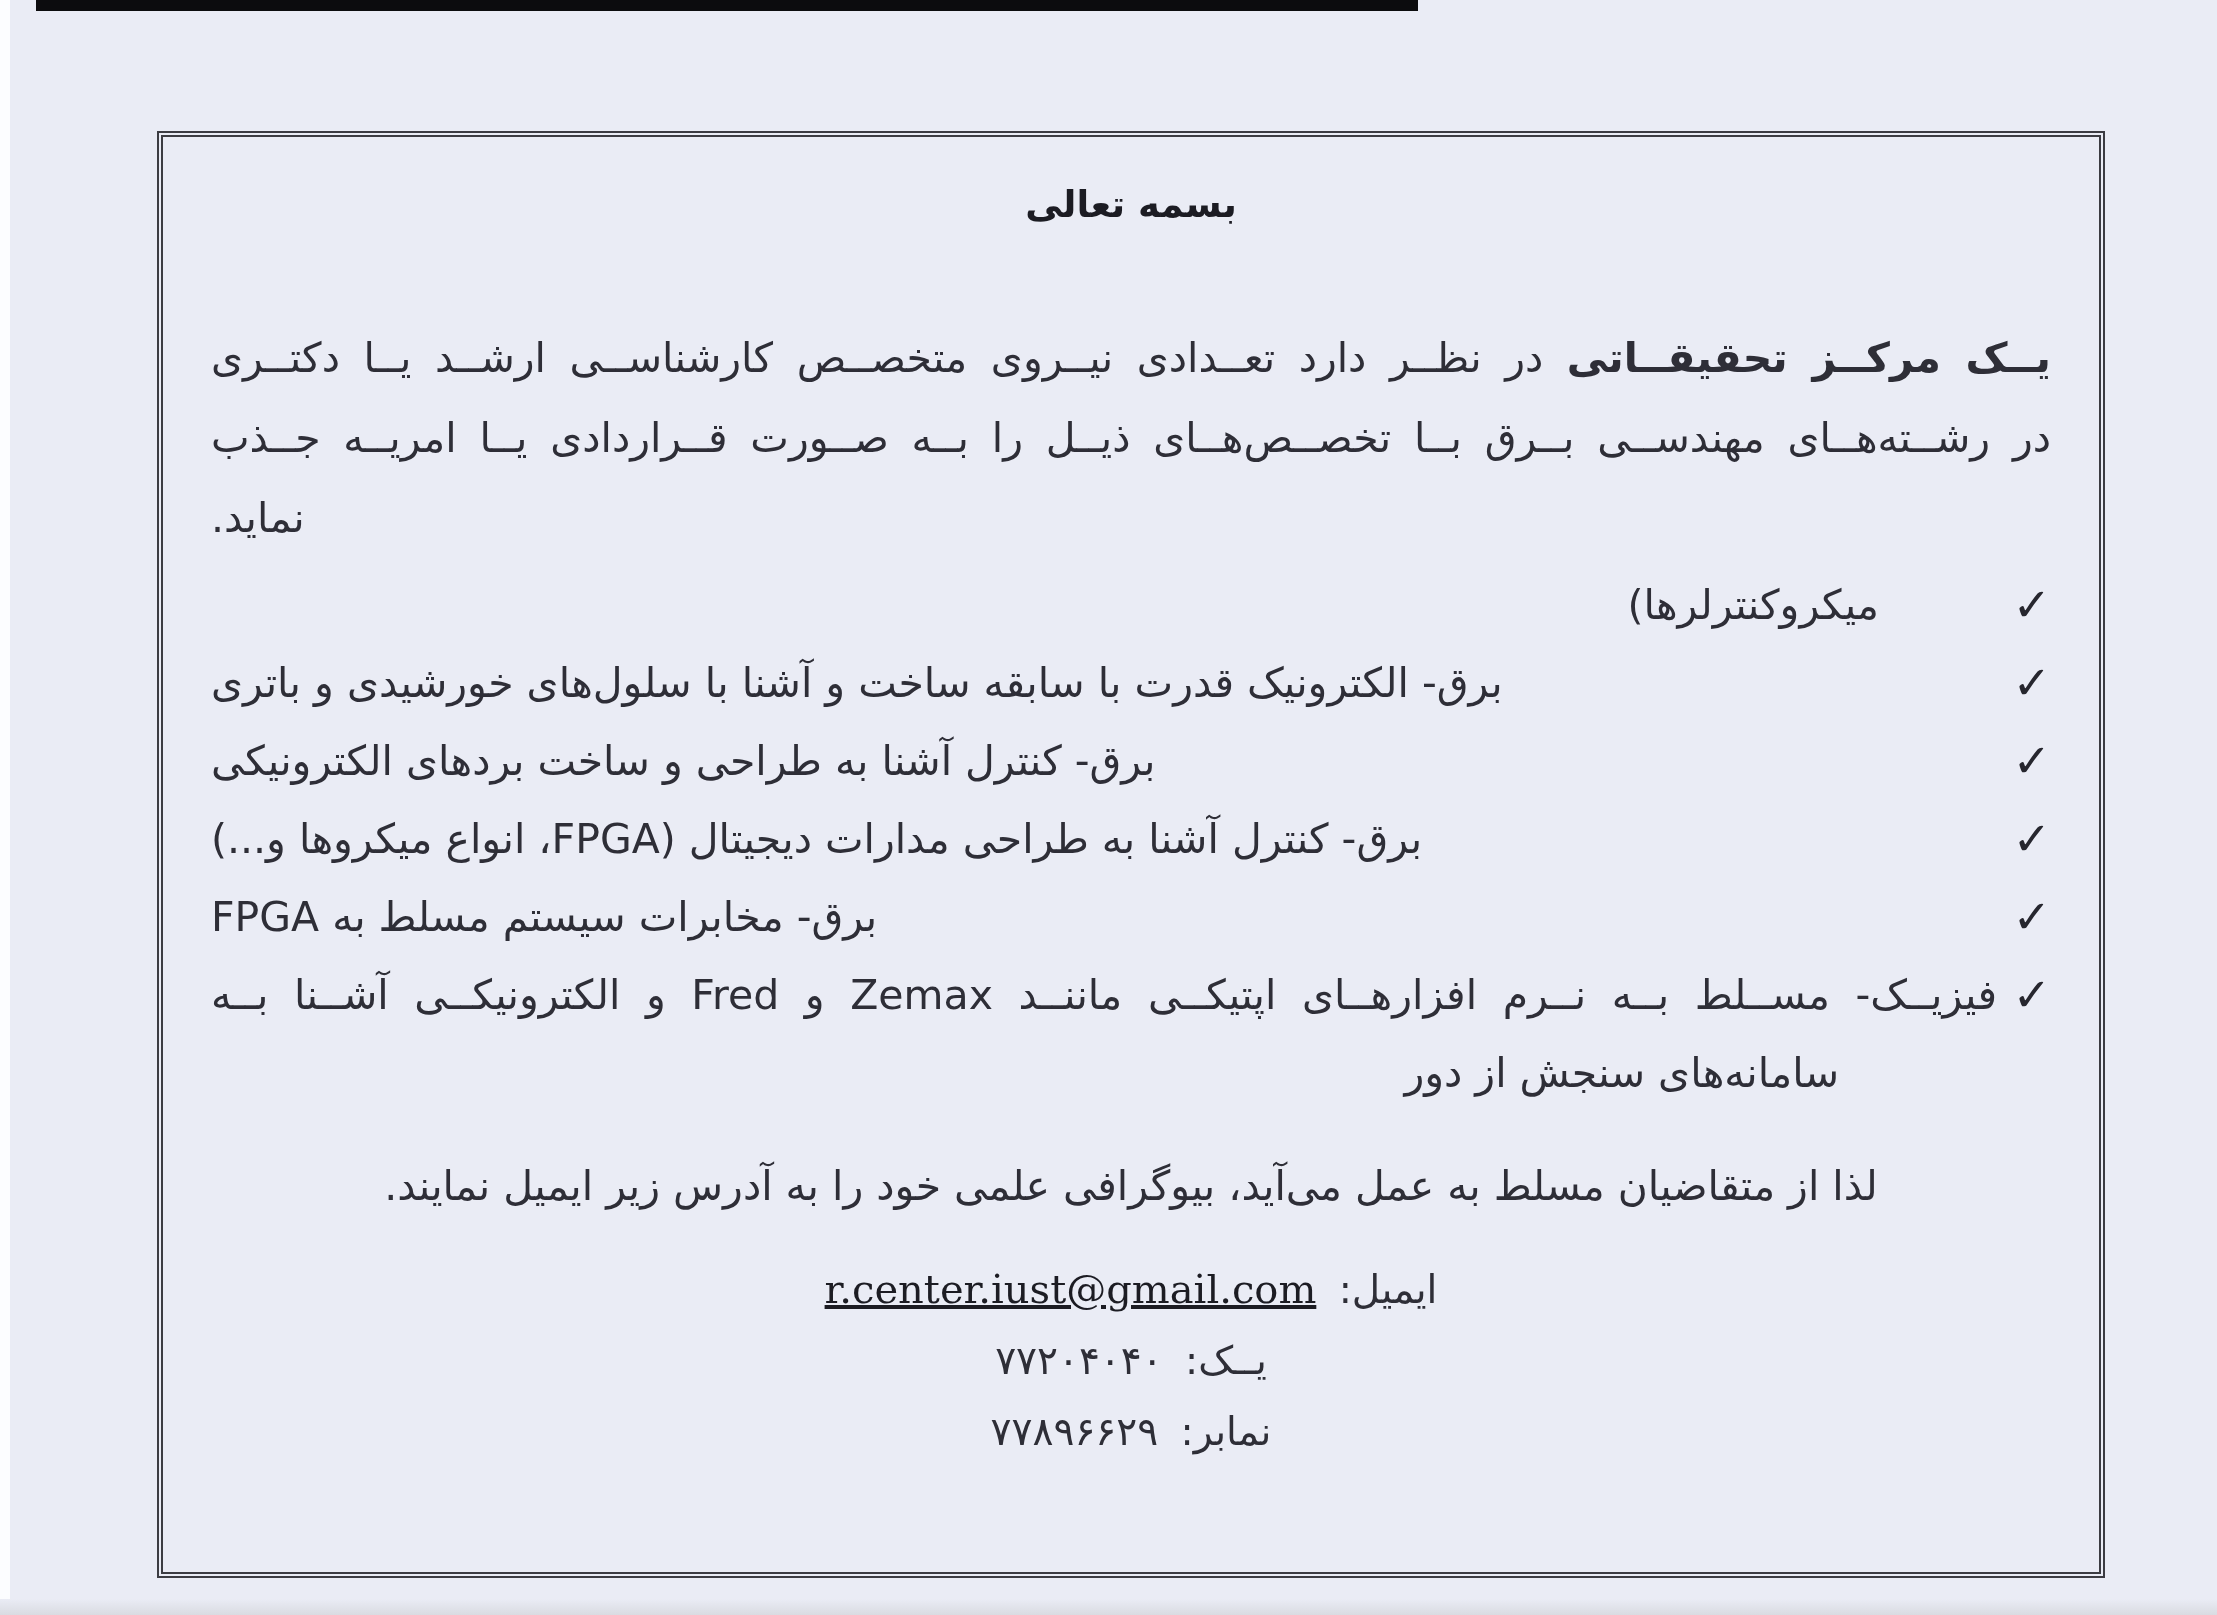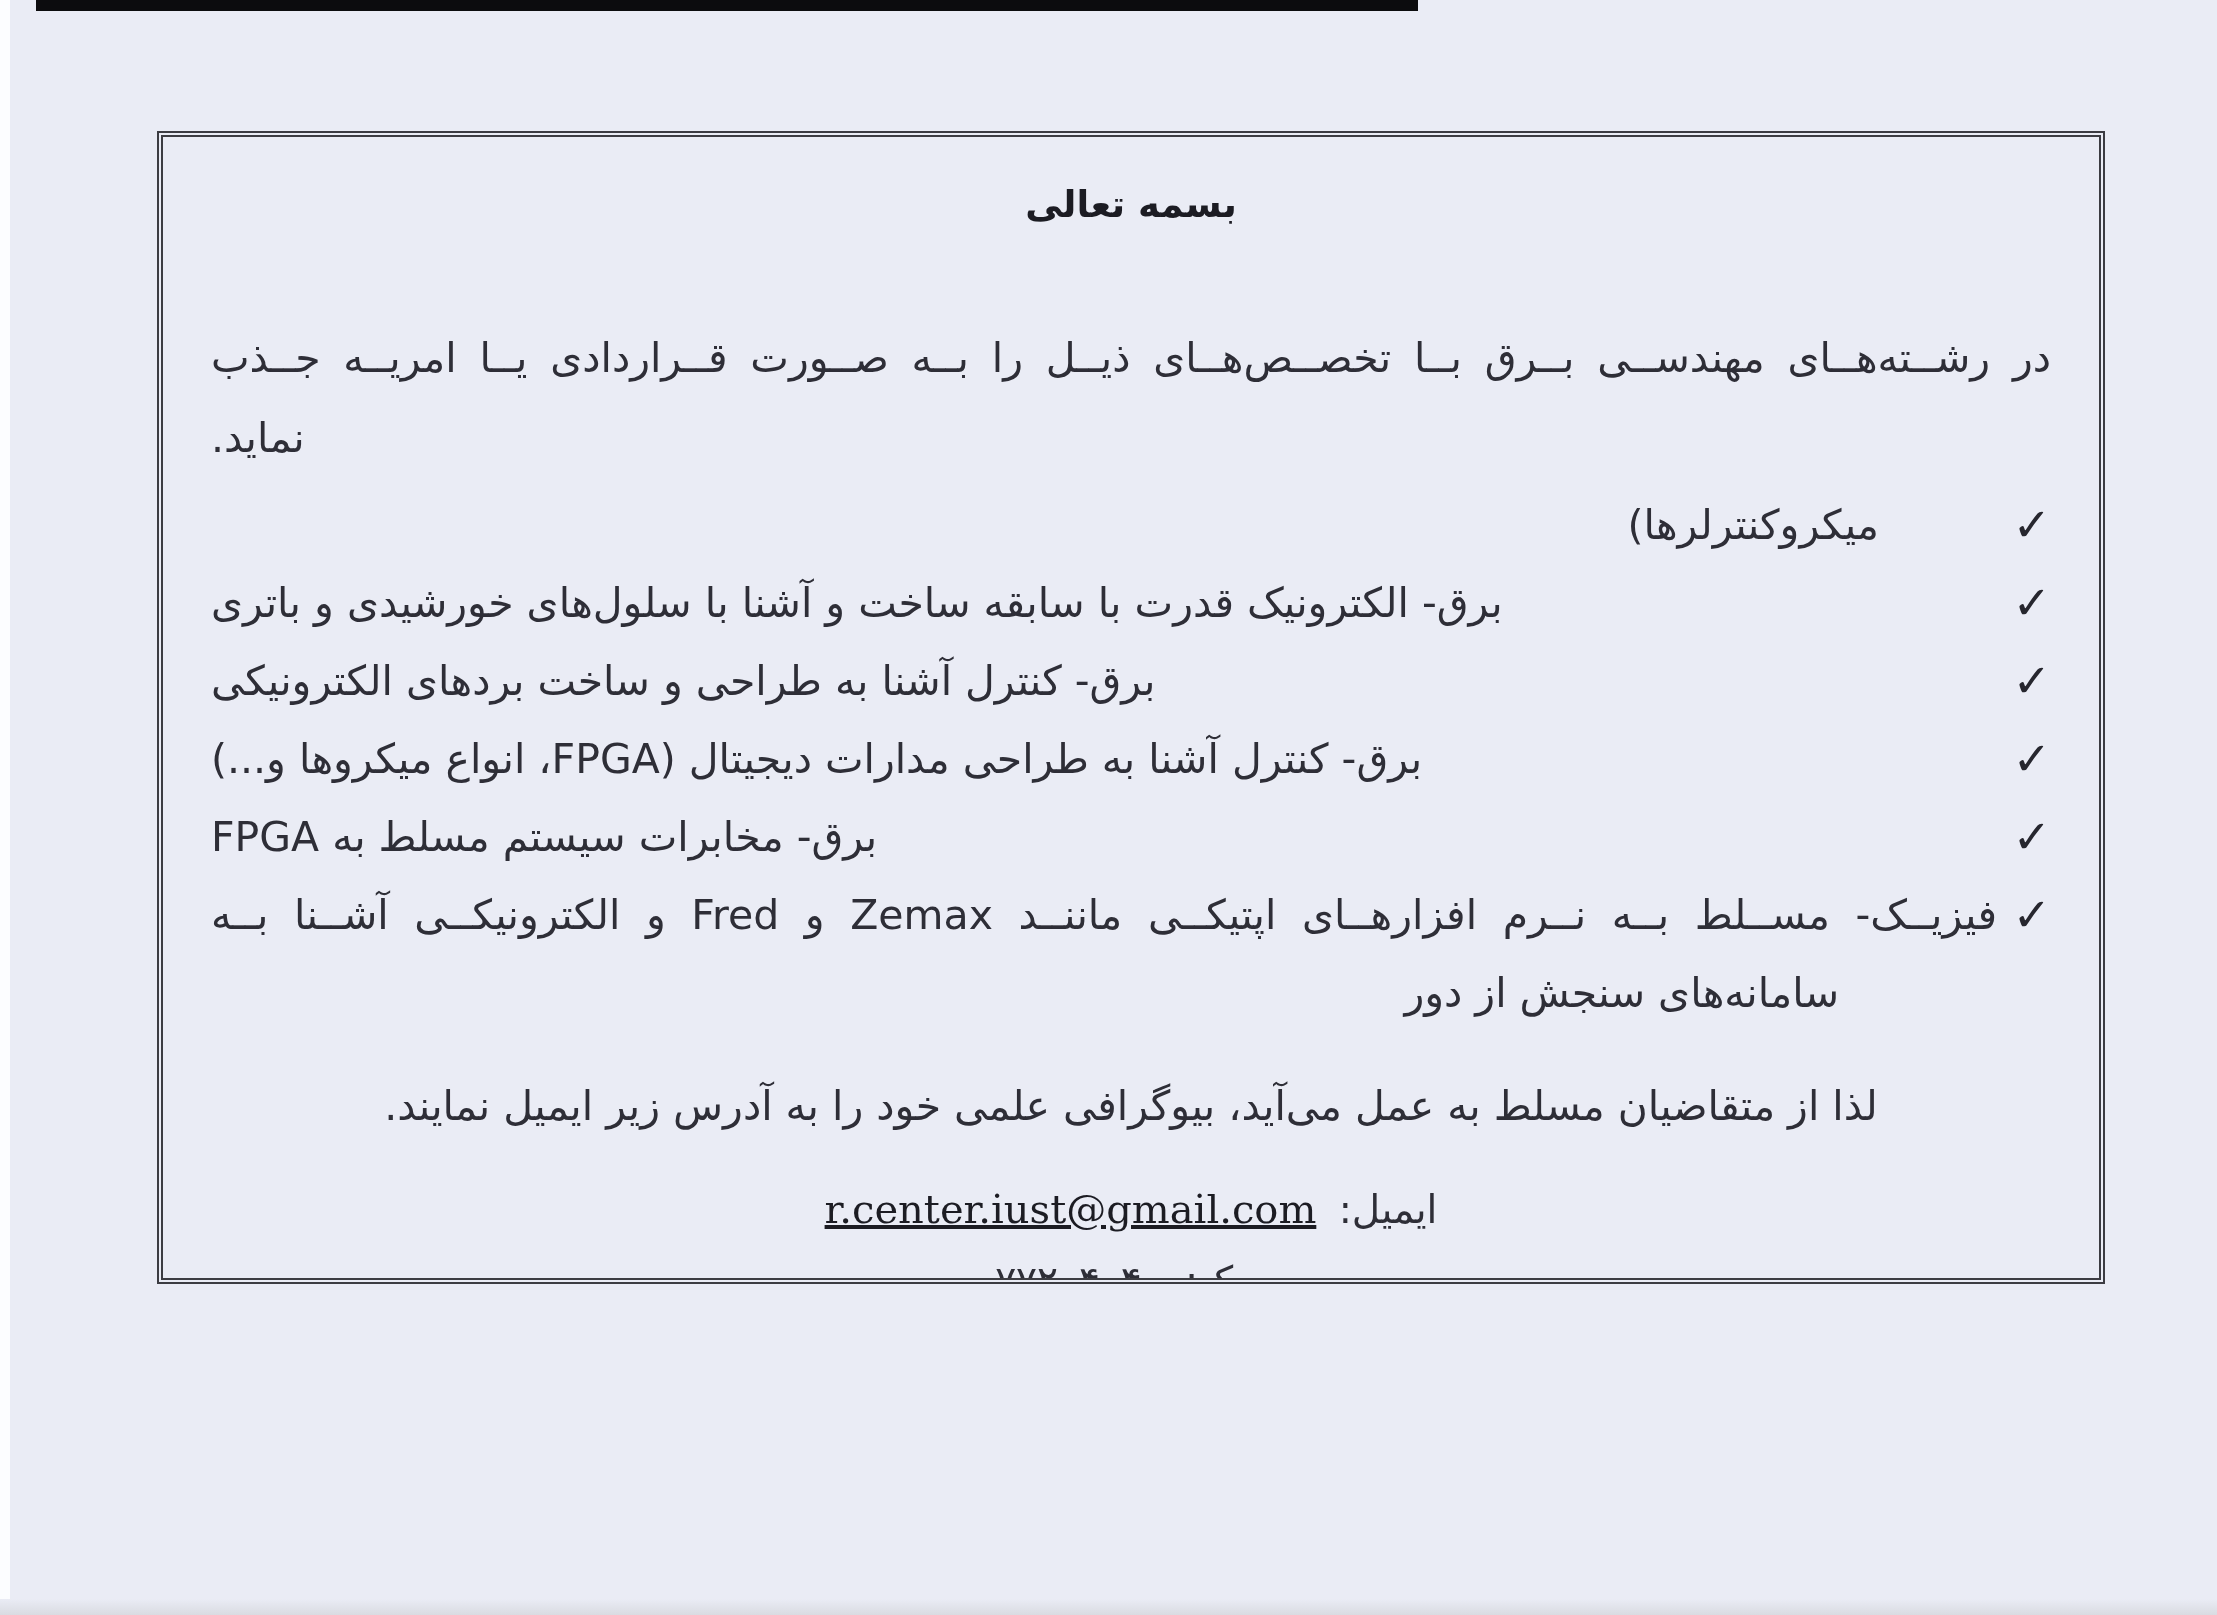--- a/index.html
+++ b/index.html
@@ -13,21 +13,21 @@
   }
 
   
   .artifact-top   { position:absolute; left:36px; top:0; width:1382px; height:11px; background:#0c0c0e; }
   .artifact-left  { position:absolute; left:0; top:0; width:10px; height:100%; background:#fcfdff; }
   .artifact-bottom{ position:absolute; left:0; bottom:0; width:100%; height:16px;
                     background:linear-gradient(#eaecf5,#d9dbe1); }
 
   
   .frame {
-    position:absolute; left:157px; top:131px; width:1948px; height:1153px;
+    position:absolute; left:157px; top:131px; width:1948px; height:1447px;
     border:6px double #3c3c42;
     padding:0 48px;
     direction:rtl;
     overflow:hidden;
   }
 
   .title { margin-top:46px; text-align:center; font-size:37px; font-weight:bold; color:#1c1c23; }
 
   .intro { margin-top:92px; font-size:41px; line-height:80px; }
   .just  { text-align:justify; text-align-last:justify; }
@@ -58,20 +58,21 @@
 
 <div class="artifact-top"></div>
 <div class="artifact-left"></div>
 <div class="artifact-bottom"></div>
 
 <div class="frame">
 
   <h1 class="title">بسمه تعالی</h1>
 
   <div class="intro">
+    <p class="just"><b>یــک مرکــز تحقیقــاتی</b><span> در نظــر دارد تعــدادی نیــروی متخصــص کارشناســی ارشــد یــا دکتــری</span></p>
     <p class="just">در رشــته‌هــای مهندســی بــرق بــا تخصــص‌هــای ذیــل را بــه صــورت قــراردادی یــا امریــه جــذب</p>
     <p class="start">نماید.</p>
   </div>
 
   <ul class="reqs">
 
     <li class="req">
       <span class="check">✓</span>
       <div class="req-text">
         <div class="req-line cont-1">میکروکنترلرها)</div>

